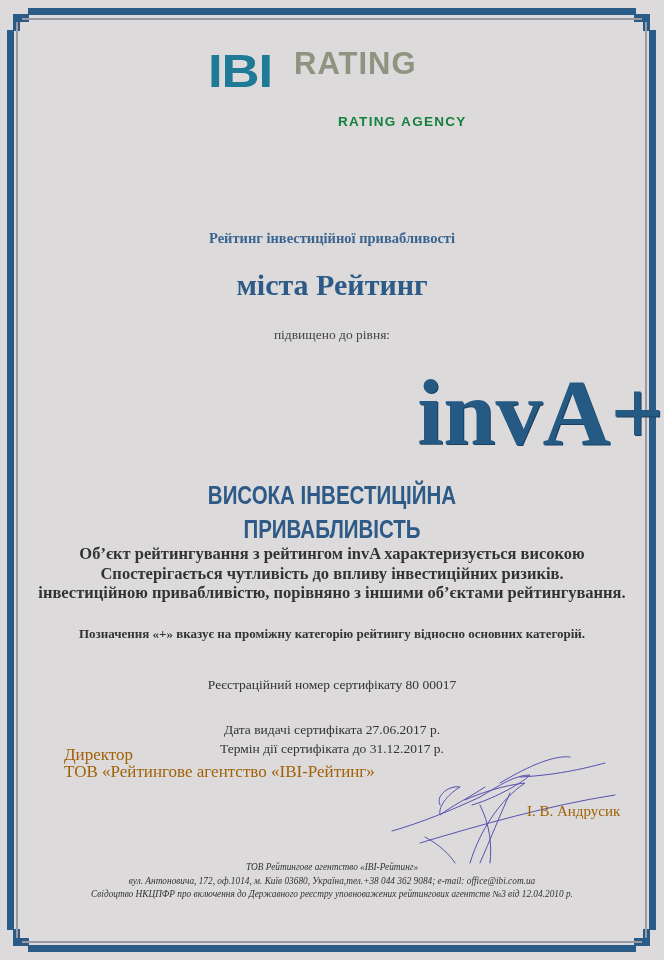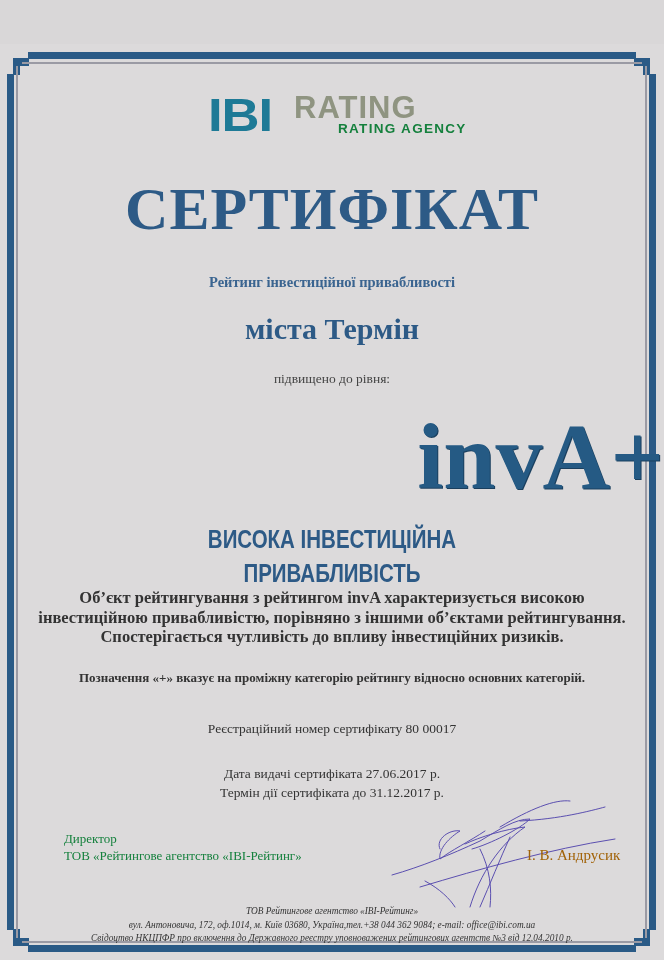--- a/index.html
+++ b/index.html
@@ -2,21 +2,21 @@
 <html><head>
   <meta charset="utf-8">
   <style>
     html, body { margin: 0; padding: 0; }
     body {
       width: 664px; height: 960px;
       background: #d9d7d8;
       position: relative; overflow: hidden;
       font-family: "DejaVu Serif", "Liberation Serif", serif;
     }
-    .paper { position: absolute; inset: 0; background: #dcdadb; margin-top: 44px; }
+    .paper { position: absolute; inset: 0; background: #dcdadb; }
 
     
     .band { position: absolute; background: #2a5a86; }
     .thin { position: absolute; background: #9a9aa4; }
     .band.top    { left: 28px; right: 28px; top: 8px;  height: 7px; }
     .band.bottom { left: 28px; right: 28px; bottom: 8px; height: 7px; }
     .band.left   { top: 30px; bottom: 30px; left: 7px;  width: 7px; }
     .band.right  { top: 30px; bottom: 30px; right: 8px; width: 7px; }
     
     .band.c { width: 14px; height: 14px; }
@@ -36,21 +36,21 @@
 
     
     .logo { position: absolute; left: 208px; top: 50px; height: 42px; display: flex; align-items: stretch; }
     .logo-ibi {
       font-family: "Liberation Sans", "DejaVu Sans", sans-serif;
       font-weight: bold; font-size: 47px; line-height: 42px;
       color: #1e7a96; letter-spacing: -1px;
       transform: scaleX(1.12); transform-origin: left center;
       width: 88px;
     }
-    .logo-right { display: flex; flex-direction: column; justify-content: space-between; margin-left: -2px; }
+    .logo-right { display: flex; flex-direction: column; justify-content: space-between; margin-left: -2px; gap: 37px; }
     .logo-rating {
       font-family: "Liberation Sans", "DejaVu Sans", sans-serif;
       font-weight: bold; font-size: 31px; line-height: 28px;
       color: #8f9481; letter-spacing: 1px;
     }
     .logo-agency {
       font-family: "Liberation Sans", "DejaVu Sans", sans-serif;
       font-weight: bold; font-size: 13.5px; line-height: 14px;
       color: #15803d; letter-spacing: 1.3px; padding-left: 44px;
     }
@@ -72,21 +72,21 @@
     .grade-desc {
       top: 478px; font-family: "Liberation Sans", sans-serif; font-weight: bold;
       font-size: 25px; line-height: 34px; color: #2d5a86;
       transform: scaleX(0.82); transform-origin: center;
     }
     .desc { top: 544px; font-family: "Liberation Serif", serif; font-weight: bold; font-size: 16.5px; line-height: 19.5px; color: #333; }
     .note { top: 626px; font-family: "Liberation Serif", serif; font-weight: bold; font-size: 13px; color: #333; text-align: center; }
     .regno { top: 677px; font-family: "Liberation Serif", serif; font-size: 13.5px; color: #333; }
     .dates { top: 720px; font-family: "Liberation Serif", serif; font-size: 13.5px; line-height: 19px; color: #333; }
 
-    .director { position: absolute; left: 64px; top: 786px; font-family: "Liberation Serif", serif; font-size: 13px; line-height: 17px; color: #15803d; }
+    .director { position: absolute; left: 64px; top: 746px; font-family: "Liberation Serif", serif; font-size: 17px; line-height: 17px; color: #a16207; }
     .signer { position: absolute; left: 527px; top: 803px; font-family: Liberation Serif, serif; font-size: 15px; color: #a16207; }
     .signature { position: absolute; left: 380px; top: 745px; width: 240px; height: 120px; }
 
     .footer { top: 861px; font-family: "Liberation Serif", serif; font-style: italic; font-size: 9.3px; line-height: 13.5px; color: #333; }
   </style>
 </head>
 <body>
 
 <div class="paper">
 
@@ -108,35 +108,34 @@
   <div class="thin right"></div>
 
   <div class="logo">
     <div class="logo-ibi">IBI</div>
     <div class="logo-right">
       <div class="logo-rating">RATING</div>
       <div class="logo-agency">RATING AGENCY</div>
     </div>
   </div>
 
-  <div class="center title">СЕРТИФІКАТ</div>
   <div class="center subtitle">Рейтинг інвестиційної привабливості</div>
-  <div class="center city">міста Термін</div>
+  <div class="center city">міста Рейтинг</div>
   <div class="center raised">підвищено до рівня:</div>
   <div class="center grade">invA+</div>
 
   <div class="center grade-desc">
     <div>ВИСОКА ІНВЕСТИЦІЙНА</div>
     <div>ПРИВАБЛИВІСТЬ</div>
   </div>
 
   <div class="center desc">
     <div>Об’єкт рейтингування з рейтингом invA характеризується високою</div>
+    <div>Спостерігається чутливість до впливу інвестиційних ризиків.</div>
     <div>інвестиційною привабливістю, порівняно з іншими об’єктами рейтингування.</div>
-    <div>Спостерігається чутливість до впливу інвестиційних ризиків.</div>
   </div>
 
   <div class="center note">Позначення «+» вказує на проміжну категорію рейтингу відносно основних категорій.</div>
   <div class="center regno">Реєстраційний номер сертифікату 80 00017</div>
 
   <div class="center dates">
     <div>Дата видачі сертифіката 27.06.2017 р.</div>
     <div>Термін дії сертифіката до 31.12.2017 р.</div>
   </div>
 

